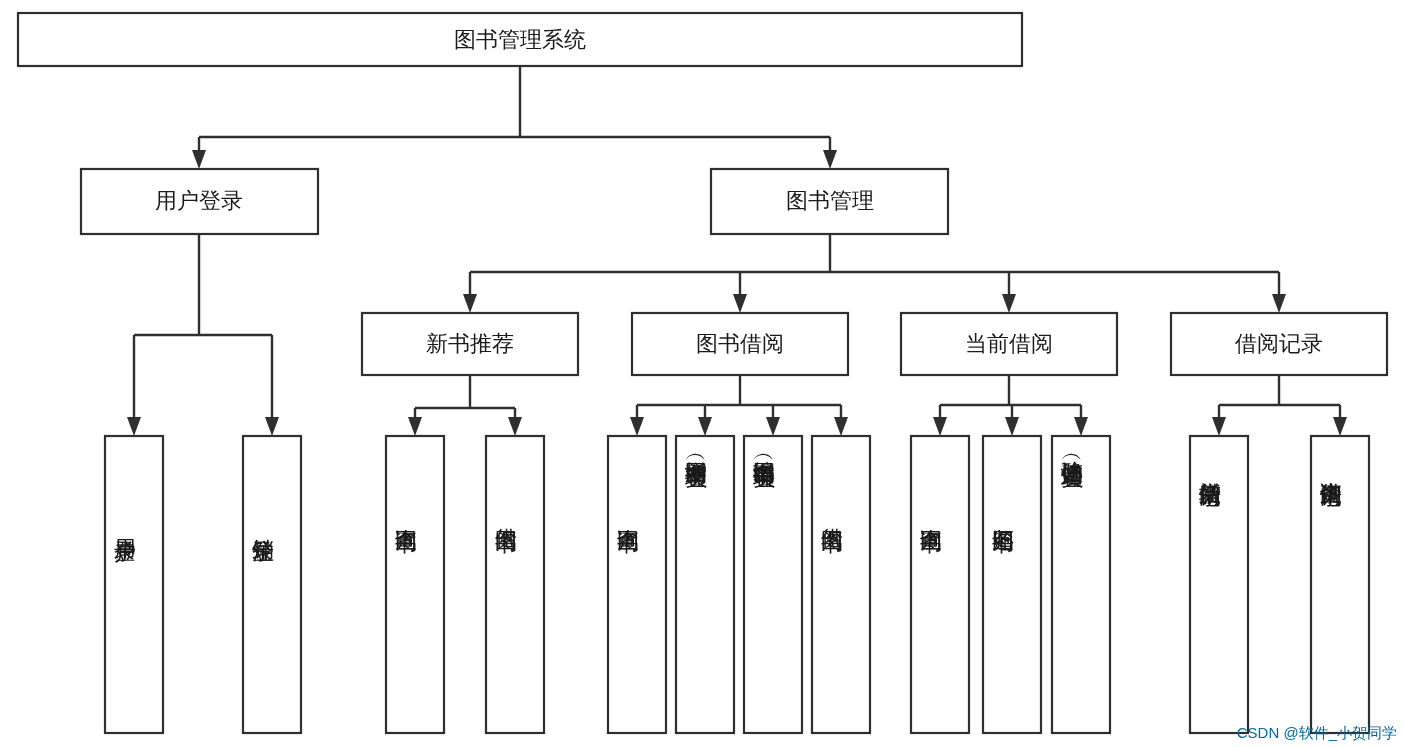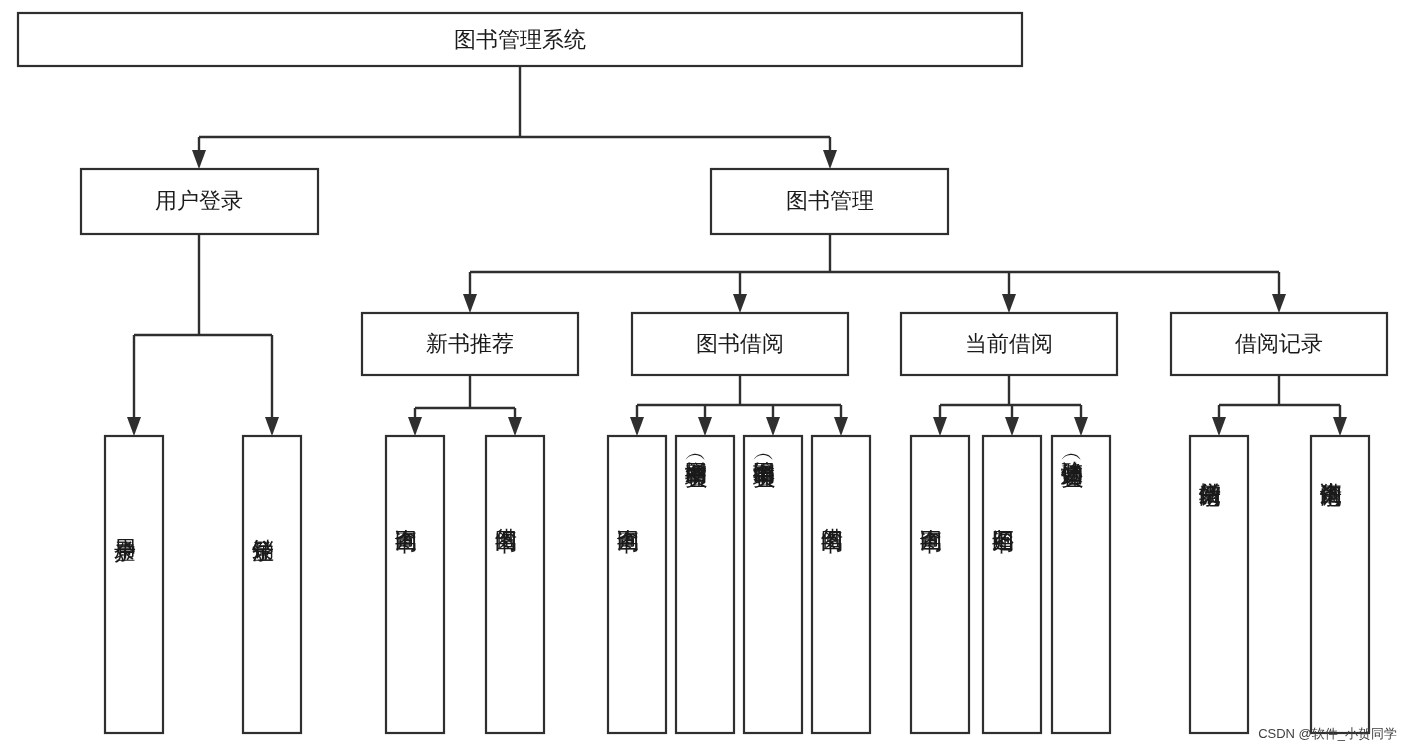--- a/index.html
+++ b/index.html
@@ -61,22 +61,22 @@
     letter-spacing: 1px;
     white-space: nowrap;
     text-align: start;
     pointer-events: none;
   }
   .watermark {
     position: absolute;
     right: 8px;
     bottom: 4px;
     font-family: "Liberation Sans", "DejaVu Sans", sans-serif;
-    font-size: 13px;
-    color: #404040;
+    font-size: 15px;
+    color: #0369a1;
     white-space: nowrap;
   }
 </style>
 </head>
 <body>
 
 <div id="diagram-root">
 
   <svg class="diagram-canvas" viewBox="0 0 1405 747" xmlns="http://www.w3.org/2000/svg">
 

